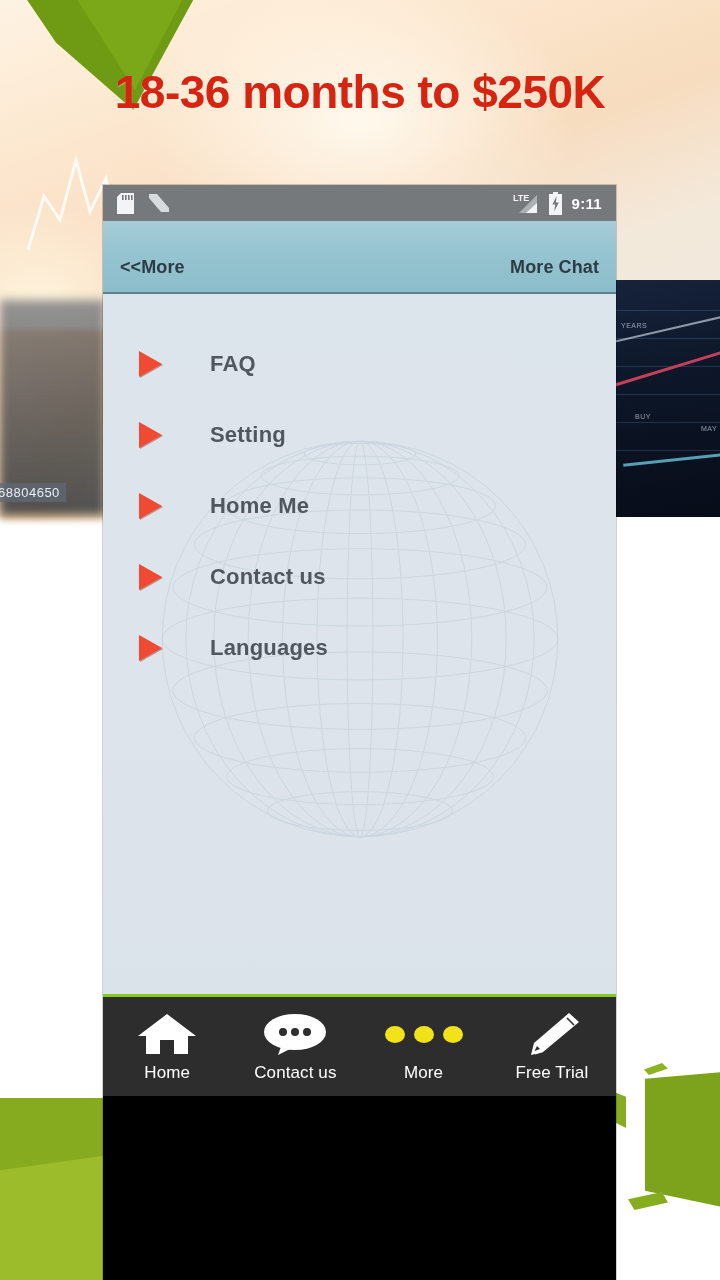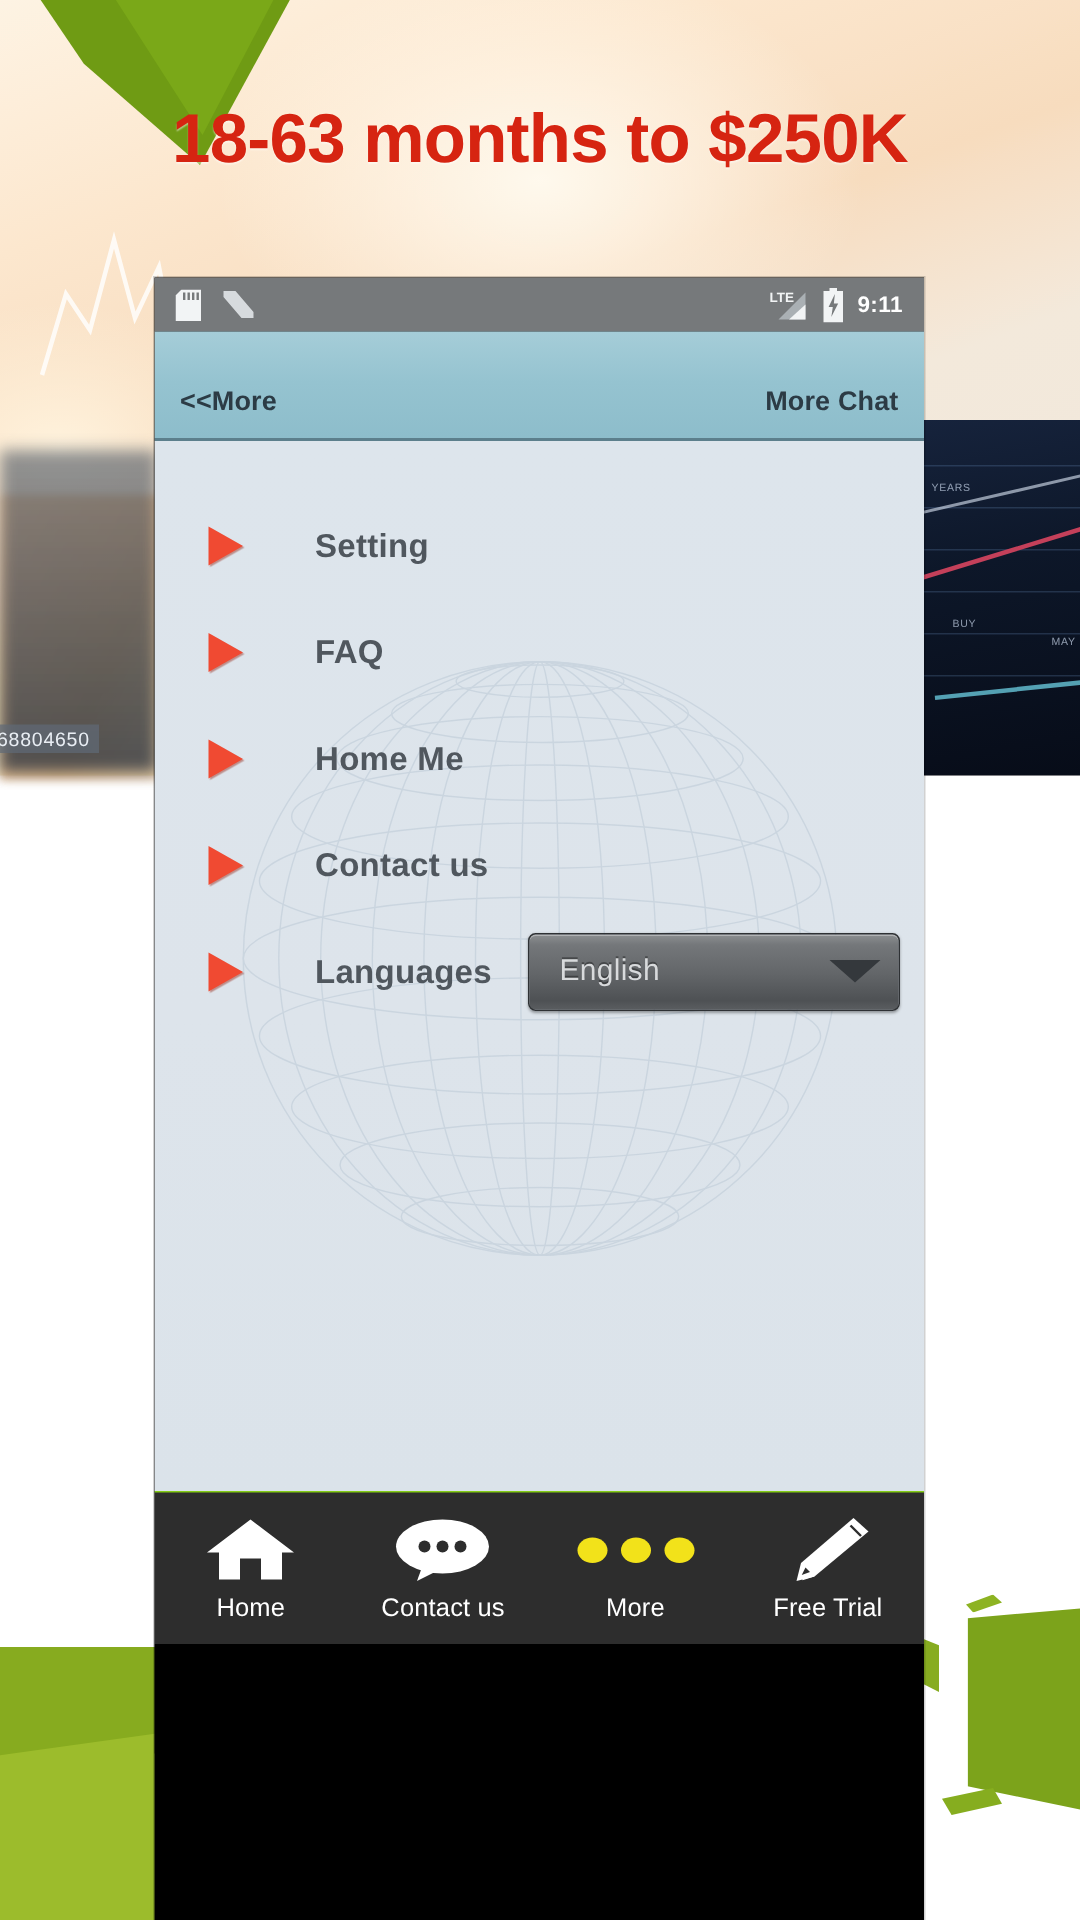--- a/index.html
+++ b/index.html
@@ -185,21 +185,21 @@
   }
   #spinner-caret {
     margin-left:auto; width:0; height:0;
     border-left:17px solid transparent; border-right:17px solid transparent;
     border-top:15px solid #34383c;
   }
 
   
   #bottom-nav {
     height:102px; background:#2d2d2d;
-    border-top:1px solid #84cc16; display:flex; align-items:center;
+    border-top:3px solid #84cc16; display:flex; align-items:center;
   }
   .nav-item {
     flex:1; display:flex; flex-direction:column; align-items:center;
     justify-content:center; gap:5px; cursor:pointer; height:100%;
   }
   .nav-icon { height:48px; display:flex; align-items:center; justify-content:center; }
   .nav-label { font-size:17px; color:#fff; letter-spacing:.1px; }
   .dots { display:flex; gap:9px; align-items:center; }
   .dot { width:20px; height:17px; border-radius:50%; background:#f2e21a; }
 
@@ -243,21 +243,21 @@
   <div class="green g-bl-a"></div>
   <div class="green g-bl-b"></div>
   <div class="green g-bl-chip"></div>
   <div class="green g-bl-chip2"></div>
   <div class="green g-br-a"></div>
   <div class="green g-br-b"></div>
   <div class="green g-br-chip"></div>
   <div class="green g-br-chip2"></div>
 </div>
 
-<div id="promo-headline">18-63 months to $250K</div>
+<div id="promo-headline">18-36 months to $250K</div>
 
 <div id="phone">
 
   <div id="status-bar">
     <div id="status-left">
       <svg width="17" height="21" viewBox="0 0 17 21">
         <path d="M4 0 H17 V21 H0 V4 Z" fill="#f2f4f5"></path>
         <rect x="5" y="2" width="1.6" height="5" fill="#76797b"></rect>
         <rect x="8" y="2" width="1.6" height="5" fill="#76797b"></rect>
         <rect x="11" y="2" width="1.6" height="5" fill="#76797b"></rect>
@@ -307,45 +307,41 @@
         <ellipse cx="100" cy="146" rx="77" ry="16"></ellipse>
         <ellipse cx="100" cy="164" rx="62" ry="13"></ellipse>
         <ellipse cx="100" cy="180" rx="43" ry="9"></ellipse>
       </g>
     </svg>
 
     <div id="menu-list">
 
       <div class="menu-row">
         <span class="tri"></span>
-        <span class="menu-label">Setting</span>
+        <span class="menu-label">FAQ</span>
       </div>
 
       <div class="menu-row">
         <span class="tri"></span>
-        <span class="menu-label">FAQ</span>
+        <span class="menu-label">Setting</span>
       </div>
 
       <div class="menu-row">
         <span class="tri"></span>
         <span class="menu-label">Home Me</span>
       </div>
 
       <div class="menu-row">
         <span class="tri"></span>
         <span class="menu-label">Contact us</span>
       </div>
 
       <div class="menu-row">
         <span class="tri"></span>
         <span class="menu-label">Languages</span>
-        <div id="language-spinner">
-          <span id="language-value">English</span>
-          <span id="spinner-caret"></span>
-        </div>
       </div>
 
     </div>
   </div>
 
   <div id="bottom-nav">
 
     <div class="nav-item">
       <span class="nav-icon">
         <svg width="62" height="44" viewBox="0 0 62 44">

